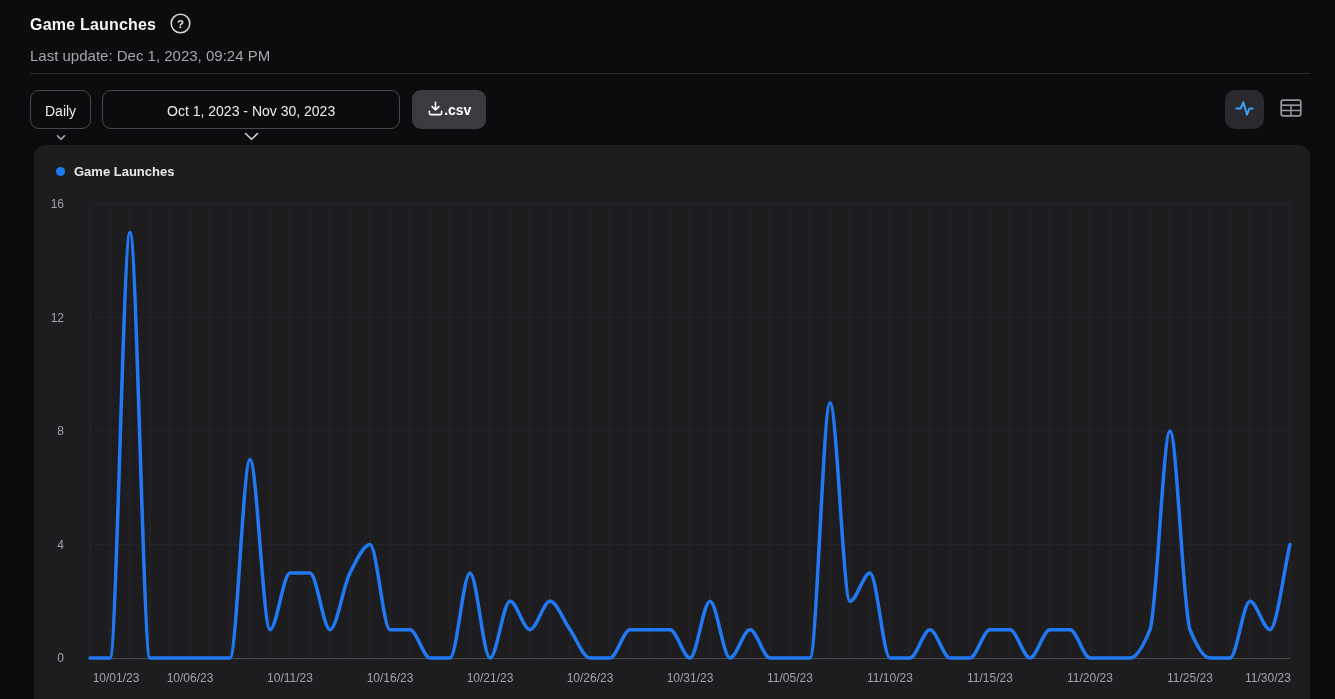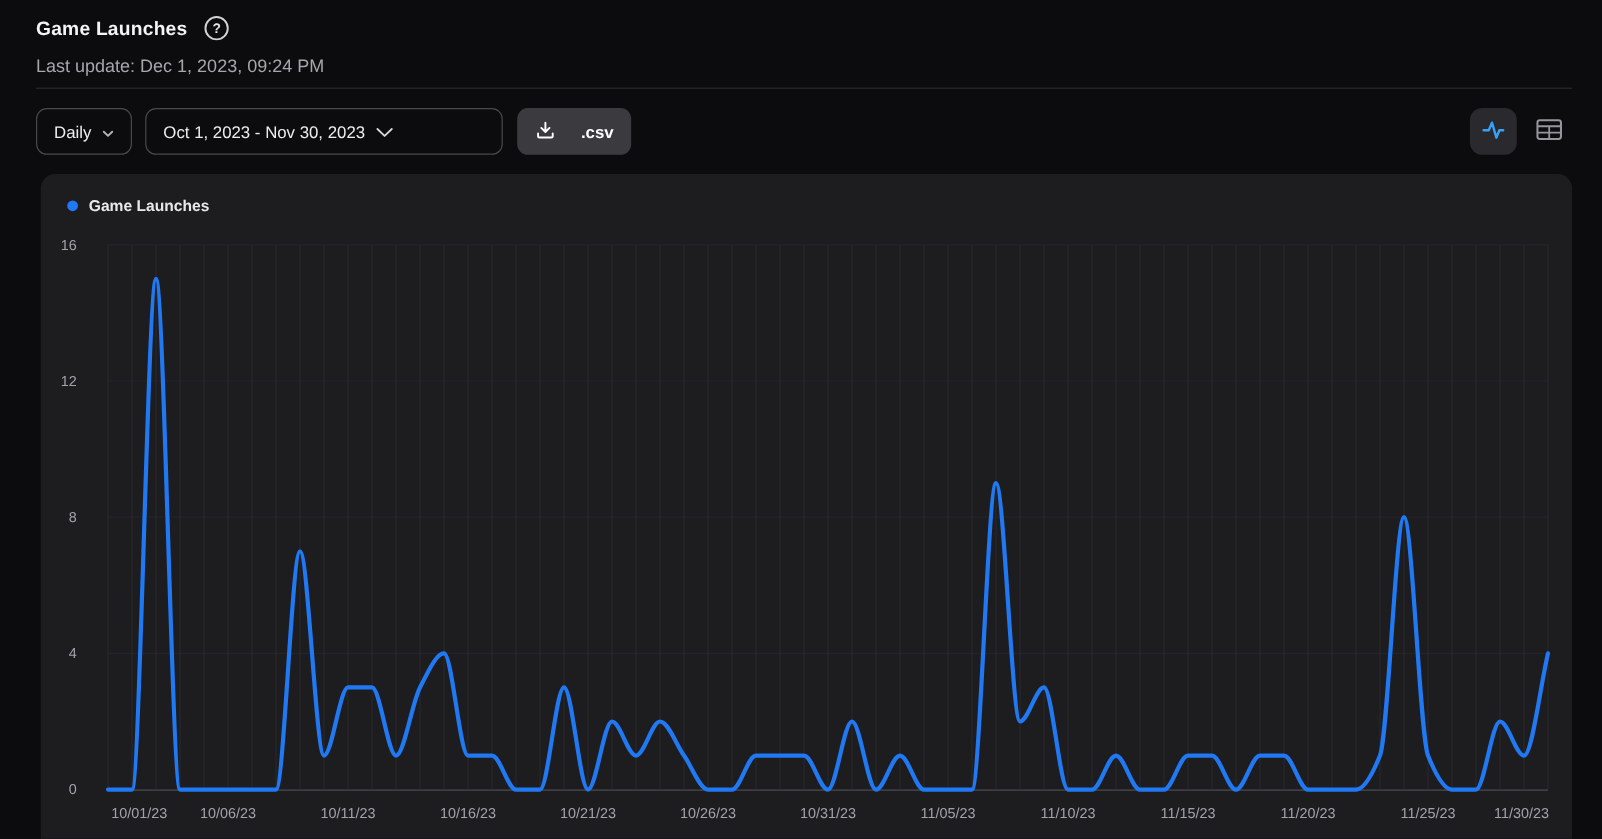--- a/index.html
+++ b/index.html
@@ -12,25 +12,25 @@
   .title-row{display:flex;align-items:center;gap:14px;}
   .page-title{font-size:16px;font-weight:700;color:#f4f4f6;letter-spacing:.2px;}
   .help-btn{background:none;border:none;padding:0;cursor:pointer;display:flex;}
   .subtitle{margin-top:10px;font-size:15px;color:#a6a6ab;}
   .divider{position:absolute;left:30px;right:25px;top:73px;height:1px;background:#2a2a2d;}
 
   .controls{position:absolute;left:30px;right:25px;top:90px;height:39px;display:flex;align-items:center;}
   .select-btn{
     display:flex;align-items:center;background:transparent;border:1px solid #48484d;
     border-radius:9px;height:39px;color:#ededef;font-size:14px;padding:12px 14px;gap:9px;
-    cursor:pointer;font-family:inherit;box-sizing:border-box;
+    cursor:pointer;font-family:inherit;box-sizing:border-box;flex-direction:column;
   }
   .date-btn{width:298px;margin-left:11px;justify-content:flex-start;}
   .csv-btn{
-    margin-left:12px;display:flex;align-items:center;gap:21px;background:#3b3b3f;border:none;
+    margin-left:12px;display:flex;align-items:center;gap:0;background:#3b3b3f;border:none;
     border-radius:9px;height:39px;padding:0 15px;color:#fff;font-size:14px;font-weight:700;
     cursor:pointer;font-family:inherit;
   }
   .right-icons{margin-left:auto;display:flex;align-items:center;gap:7px;}
   .icon-btn{
     background:transparent;border:none;width:39px;height:39px;border-radius:10px;
     display:flex;align-items:center;justify-content:center;cursor:pointer;padding:0;
   }
   .icon-btn.selected{background:#2a2a2e;}
 

